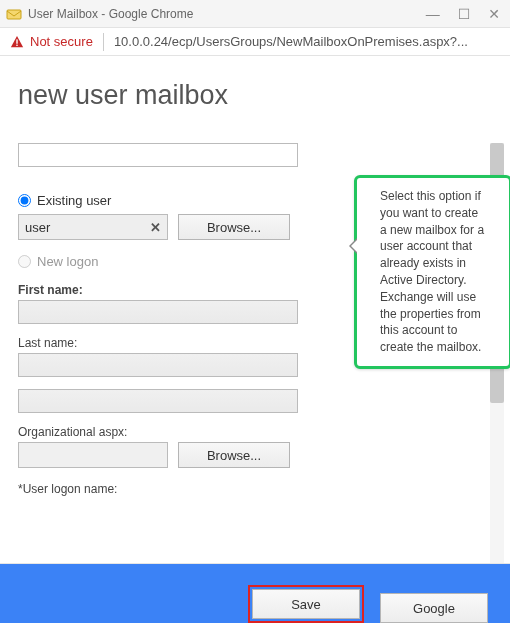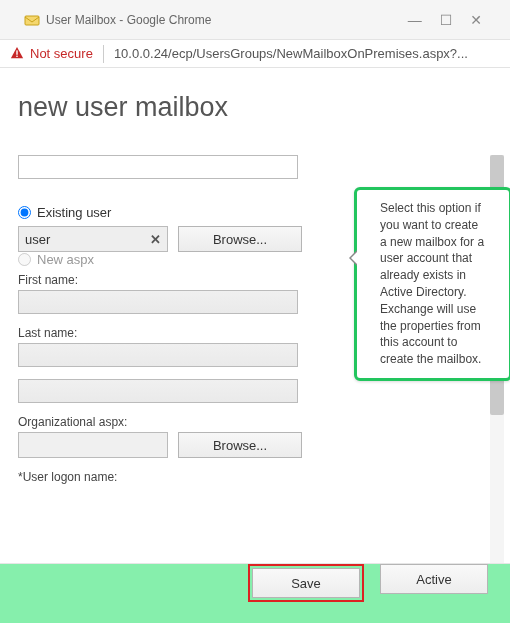--- a/index.html
+++ b/index.html
@@ -7,25 +7,25 @@
     margin: 0;
     font-family: "Segoe UI", Arial, sans-serif;
     font-size: 13px;
     color: #333;
     background: #fff;
     width: 510px;
     height: 623px;
     overflow: hidden;
   }
   .titlebar {
-    height: 40px;
+    height: 28px;
     background: #f5f5f5;
     display: flex;
     align-items: center;
-    padding: 0 24px;
+    padding: 0 6px;
     border-bottom: 1px solid #e3e3e3;
   }
   .titlebar .appicon {
     width: 16px; height: 16px; margin-right: 6px;
     display: inline-flex; align-items:center; justify-content:center;
   }
   .titlebar .title {
     flex: 1;
     color: #666;
     font-size: 12px;
@@ -37,21 +37,21 @@
   .addrbar {
     height: 28px;
     display: flex;
     align-items: center;
     padding: 0 10px;
     border-bottom: 1px solid #e3e3e3;
     font-size: 13px;
     color: #444;
     gap: 10px;
   }
-  .addrbar .warn { color: #c62828; display:flex; align-items:flex-start; gap:6px;}
+  .addrbar .warn { color: #c62828; display:flex; align-items:flex-end; gap:6px;}
   .addrbar .divider { width:1px; height:18px; background:#ccc;}
   .addrbar .url { color:#555; white-space:nowrap; overflow:hidden; text-overflow:ellipsis; flex:1;}
   .page {
     padding: 24px 0 0 18px;
     position: relative;
     height: calc(623px - 56px - 60px);
   }
   h1.pagetitle {
     font-weight: 300;
     font-size: 27px;
@@ -95,35 +95,35 @@
   }
   .readonly {
     background: linear-gradient(#f0f0f0,#eaeaea);
     color:#777;
   }
   .row { margin-bottom: 12px; }
   .radio-row { display:flex; align-items:center; gap:6px; font-size:13px; color:#333;}
   .radio-row.disabled { color:#999;}
   input[type=radio] { margin:0; }
   .picker {
-    display:flex; gap:10px; align-items:center; margin-top:6px; 
+    display:flex; gap:10px; align-items:center; margin-top:6px; margin-bottom:14px;
   }
   .pickerbox {
     width: 150px; height:26px;
     border:1px solid #bbb;
     background:#eee;
     display:flex; align-items:center; justify-content:space-between;
     padding:0 6px;
     font-size:13px;
     color:#333;
   }
   .pickerbox .x { color:#555; font-weight:bold; cursor:pointer;}
   .pickerbox.empty { background:#f0f0f0;}
   button.browse {
-    width: 124px; height:26px;
+    width: 112px; height:26px;
     background: linear-gradient(#f7f7f7,#ececec);
     border:1px solid #b5b5b5;
     font-size:13px;
     color:#333;
     cursor:pointer;
   }
   .tooltip {
     position:absolute;
     left: 336px;
     top: 32px;
@@ -153,24 +153,24 @@
     border-bottom:7px solid transparent;
     border-right:7px solid #fff;
   }
   .footer {
     position:absolute;
     bottom:0; left:0; right:0;
     height:60px;
     border-top:1px solid #e6e6e6;
     display:flex;
     justify-content:flex-end;
-    align-items:flex-start;
+    align-items:flex-end;
     padding-right:22px;
     gap:16px;
-    background:#86efac;
+    background:#3b82f6;
   }
   button.primary, button.secondary {
     width:108px; height:30px;
     background: linear-gradient(#f9f9f9,#ededed);
     border:1px solid #b5b5b5;
     font-size:13px;
     color:#333;
     cursor:pointer;
   }
   .save-wrap {
@@ -232,24 +232,24 @@
       <div class="picker">
         <div class="pickerbox">
           <span>user</span>
           <span class="x">✕</span>
         </div>
         <button class="browse">Browse...</button>
       </div>
 
       <div class="radio-row disabled">
         <input type="radio" disabled="" style="">
-        <span>New aspx</span>
-      </div>
-
-      <div class="row" style="margin-top:6px;">
+        <span>New logon</span>
+      </div>
+
+      <div class="row" style="margin-top:14px;font-weight:bold;">
         <div class="lbl">First name:</div>
         <div class="readonly"></div>
       </div>
 
 
       <div class="row">
         <div class="lbl">Last name:</div>
         <div class="readonly"></div>
       </div>
 
@@ -272,14 +272,14 @@
 
       <div class="tooltip">Select this option if you want to create a new mailbox for a user account that already exists in Active Directory. Exchange will use the properties from this account to create the mailbox.</div>
     </div>
   </div>
 </div>
 
 <div class="footer">
   <span class="save-wrap">
     <button class="primary">Save</button>
   </span>
-  <button class="secondary">Active</button>
+  <button class="secondary">Google</button>
 </div>
 
 </body></html>

